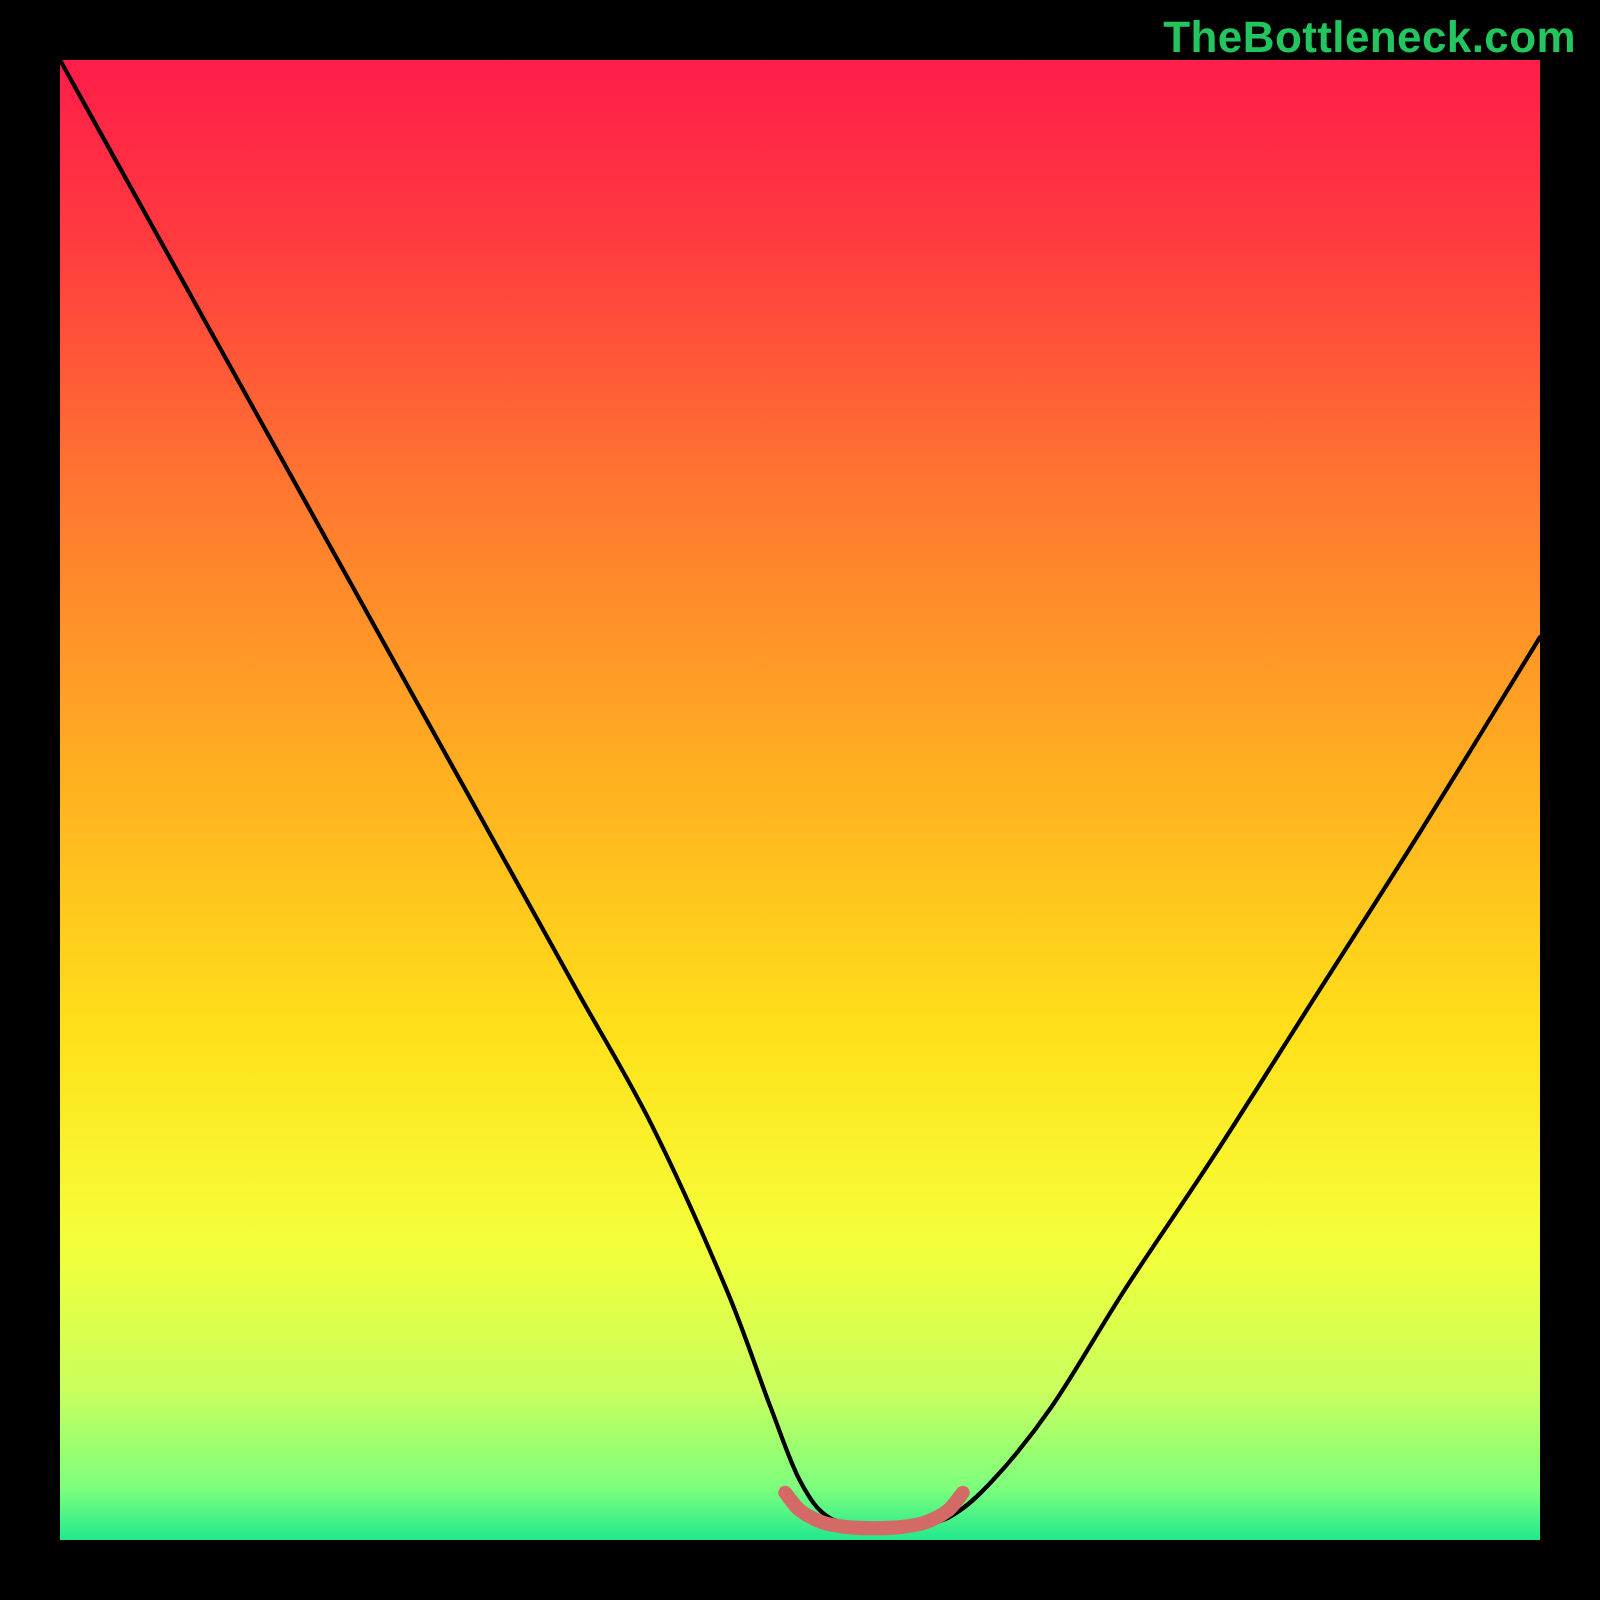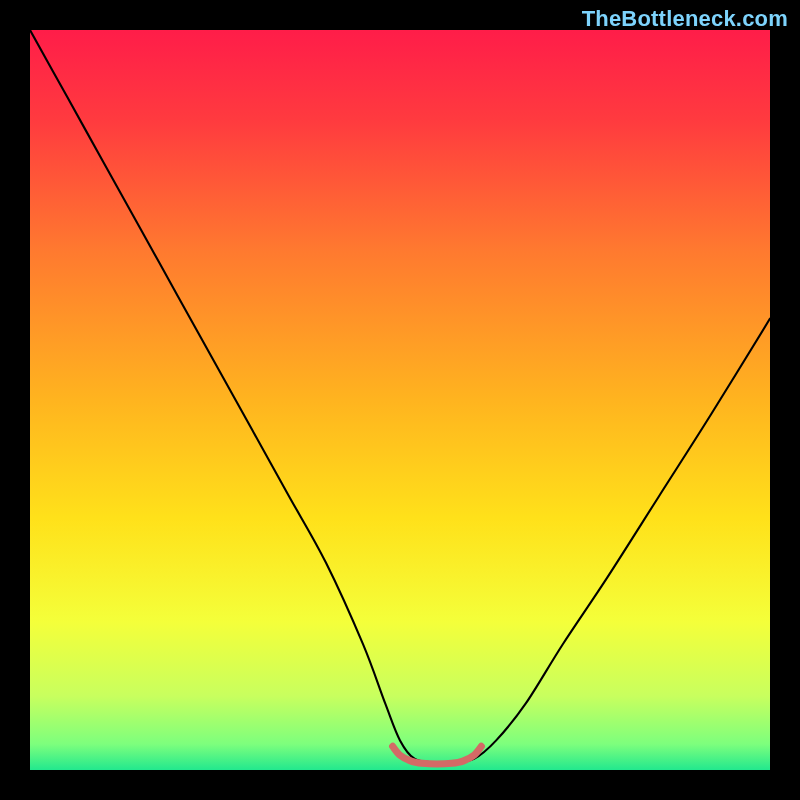--- a/index.html
+++ b/index.html
@@ -35,21 +35,21 @@
     position: absolute;
     left: 0;
     top: 0;
     width: 100%;
     height: 100%;
   }
   .watermark {
     position: absolute;
     top: 6px;
     right: 12px;
-    color: #7dd3fc;
+    color: #22c55e;
     font-size: 22px;
     font-weight: 600;
     letter-spacing: 0.2px;
   }
 </style>
 </head>
 <body>
 
 <div class="frame">
 

